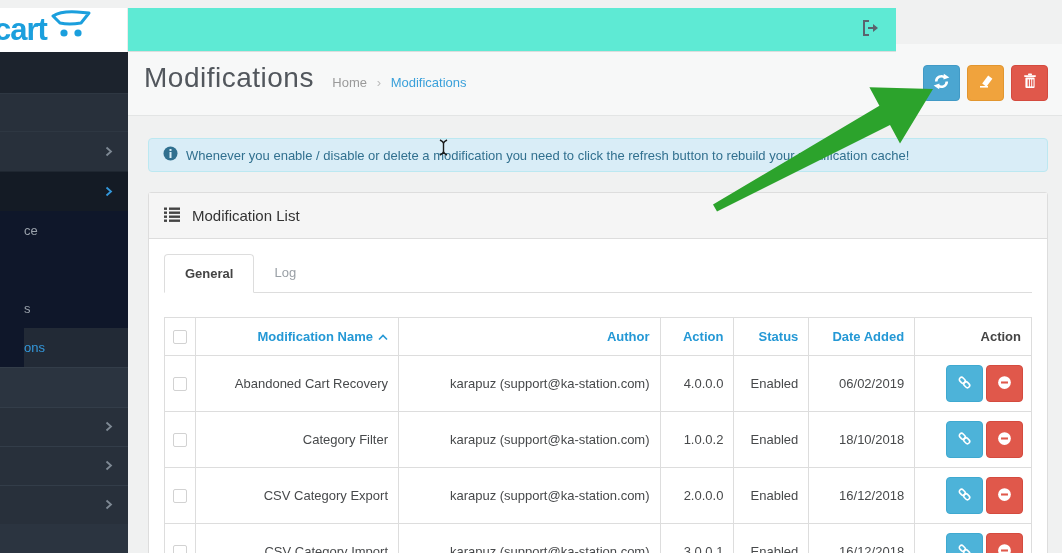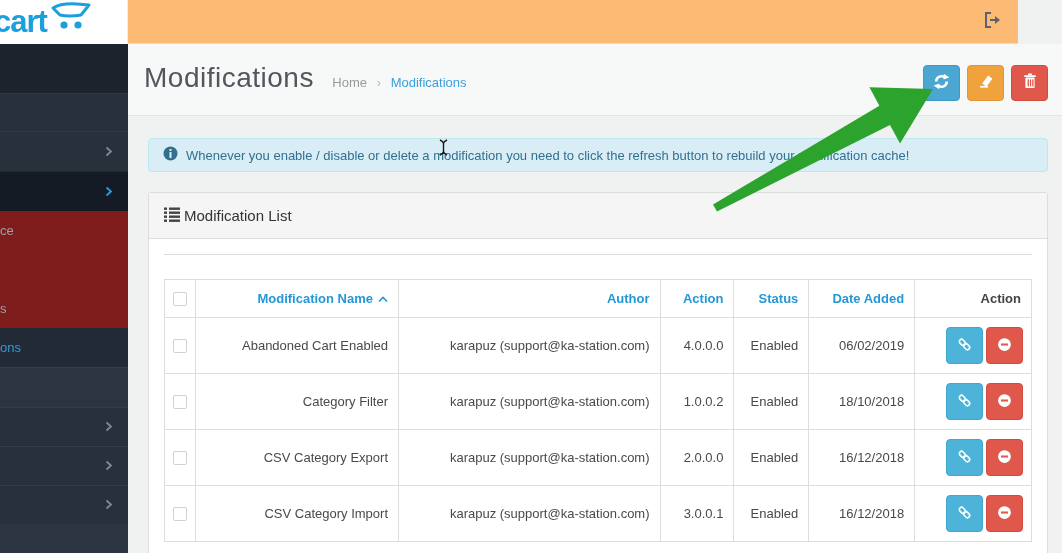--- a/index.html
+++ b/index.html
@@ -1,38 +1,38 @@
 <!DOCTYPE html>
 <html><head>
 <meta charset="utf-8">
 <style>
   * { margin:0; padding:0; box-sizing:border-box; }
   html,body { width:1062px; height:553px; overflow:hidden; }
   body { font-family:"Liberation Sans","DejaVu Sans",sans-serif; background:#fff; }
   .page { position:relative; width:1062px; height:553px; overflow:hidden; background:#f0f1f1; }
 
   
-  .topbar { position:absolute; left:0; top:0; width:1018px; height:44px; background:#fdba74; border-bottom:1px solid #dcdddd; z-index:6; }
+  .topbar { position:absolute; left:0; top:8px; width:896px; height:44px; background:#5eead4; border-bottom:1px solid #dcdddd; z-index:6; }
   .logo-area { position:absolute; left:0; top:0; width:128px; height:44px; background:#fff; border-right:1px solid #ececec; overflow:hidden; display:flex; align-items:center; }
   .logo-text { color:#1b9fdd; font-size:31px; font-weight:bold; letter-spacing:-1px; margin-left:-6px; line-height:44px; }
   .logo-cart-icon { margin-left:4px; margin-top:-6px; }
   .user-box { position:absolute; right:50px; top:0; height:44px; width:152px; border-left:1px solid #ededed; border-right:1px solid #ededed; display:flex; align-items:center; padding:0 14px; gap:10px; cursor:pointer; }
   .user-name { font-size:14px; color:#5a646e; white-space:nowrap; }
   .caret-down { font-size:11px; color:#5a646e; margin-left:2px; }
   .logout-box { position:absolute; right:0; top:0; width:50px; height:44px; display:flex; align-items:center; justify-content:center; cursor:pointer; }
   .avatar { width:36px; height:36px; border-radius:50%; overflow:hidden; flex:0 0 36px; }
 
   
   .sidebar { position:absolute; left:0; top:44px; width:128px; bottom:0; background:#2b3440; z-index:5; overflow:hidden; }
   .sb-top { height:49px; background:#1c232d; }
   .sb-item { height:38px; background:#28303b; position:relative; border-top:1px solid #2e3742; cursor:pointer; }
   .sb-item.tall { height:40px; }
   .sb-chev { position:absolute; right:15px; top:50%; transform:translateY(-50%); }
   .sb-active-main { height:40px; background:#141b25; position:relative; border-top:1px solid #1f2731; cursor:pointer; }
-  .sb-sub { background:#7f1d1d; }
+  .sb-sub { background:#0f172a;padding-left:24px; }
   .sb-subitem { height:39px; line-height:39px; font-size:13px; color:#99a1aa; overflow:hidden; white-space:nowrap; cursor:pointer; }
   .sb-subitem.active { background:#222a36; color:#3398dc; }
   .sb-plain { height:40px; background:#2b3440; border-top:1px solid #333d49; cursor:pointer; }
   .sb-bottom { height:39px; background:#28303b; position:relative; border-top:1px solid #333d49; cursor:pointer; }
 
   
   .content { position:absolute; left:128px; top:44px; right:0; bottom:0; background:#f0f1f1; overflow:hidden; }
   .page-header { height:72px; background:#f7f8f8; border-bottom:1px solid #e3e5e5; padding:18px 14px 0 16px; position:relative; }
   .page-title { display:inline; font-size:28px; font-weight:300; color:#52575d; letter-spacing:.5px; }
   .breadcrumb { display:inline; font-size:13px; margin-left:14px; }
@@ -41,21 +41,21 @@
   .crumb-current { color:#3aa0da; }
   .toolbar { position:absolute; right:14px; top:21px; display:flex; gap:7px; }
   .tb-btn { width:37px; height:36px; border-radius:4px; display:flex; align-items:center; justify-content:center; cursor:pointer; border:1px solid transparent; }
   .tb-refresh { background:#4ba6d1; border-color:#419ac6; }
   .tb-clear   { background:#f0a33d; border-color:#e2962f; }
   .tb-delete  { background:#e0584b; border-color:#d44b3f; }
 
   .alert-info { margin:22px 14px 0 20px; background:#d9edf7; border:1px solid #bce8f1; border-radius:4px; color:#31708f; font-size:13px; padding:7px 14px; display:flex; align-items:center; gap:8px; height:34px; }
 
   .panel { margin:20px 14px 0 20px; background:#fff; border:1px solid #dddddd; border-radius:3px; min-height:370px; }
-  .panel-heading { background:#f5f5f5; border-bottom:1px solid #ddd; padding:0 15px; height:46px; display:flex; align-items:center; gap:4px; font-size:15px; color:#333; }
+  .panel-heading { background:#f5f5f5; border-bottom:1px solid #ddd; padding:0 15px; height:46px; display:flex; align-items:center; gap:12px; font-size:15px; color:#333; }
   .panel-body { padding:15px; }
 
   .nav-tabs { display:flex; border-bottom:1px solid #ddd; }
   .tab { padding:11px 20px; font-size:13px; cursor:pointer; margin-bottom:-1px; }
   .tab.active { background:#fff; border:1px solid #ddd; border-bottom:1px solid #fff; border-radius:4px 4px 0 0; color:#444; font-weight:bold; }
   .tab.inactive { color:#9aa0a6; }
 
   table.mod-table { width:100%; border-collapse:collapse; margin-top:24px; font-size:13px; color:#47494b; }
   .mod-table th, .mod-table td { border:1px solid #ddd; padding:10px; text-align:right; vertical-align:middle; }
   .mod-table th { font-weight:bold; padding:11px 10px; }
@@ -213,20 +213,22 @@
             <rect x="0" y="8.5" width="3" height="2.4" fill="#444"></rect>
               <rect x="5" y="8.5" width="11" height="2.4" fill="#444"></rect>
             <rect x="0" y="12.5" width="3" height="2.4" fill="#444"></rect>
               <rect x="5" y="12.5" width="11" height="2.4" fill="#444"></rect>
           </svg>
         </span>
         <span>Modification List</span>
       </div>
       <div class="panel-body">
         <div class="nav-tabs">
+          <span class="tab active">General</span>
+          <span class="tab inactive">Log</span>
         </div>
 
         <table class="mod-table">
           <thead>
             <tr>
               <th class="col-check"><span class="cb"></span></th>
               <th class="col-name sortable">
                 <span>Modification Name</span><span class="sort-caret"><svg width="10" height="7" viewBox="0 0 10 7">
                       <path d="M1 5.5 L5 1.5 L9 5.5" fill="none" stroke="#2498d5" stroke-width="1.6"></path>
                     </svg></span>
@@ -234,21 +236,21 @@
               <th class="col-author sortable"><span>Author</span></th>
               <th class="col-version sortable"><span>Action</span></th>
               <th class="col-status sortable"><span>Status</span></th>
               <th class="col-date sortable"><span>Date Added</span></th>
               <th class="col-action action-col"><span>Action</span></th>
             </tr>
           </thead>
           <tbody>
               <tr>
                 <td class="col-check"><span class="cb"></span></td>
-                <td>Abandoned Cart Enabled</td>
+                <td>Abandoned Cart Recovery</td>
                 <td>karapuz (support@ka-station.com)</td>
                 <td>4.0.0.0</td>
                 <td>Enabled</td>
                 <td>06/02/2019</td>
                 <td class="cell-action"><span class="tbtn tbtn-blue">
                     <span><svg width="15" height="15" viewBox="0 0 16 16">
                         <g transform="rotate(45 8 8)" fill="none" stroke="#fff" stroke-width="1.7">
                           <rect x="1.2" y="5.6" width="7" height="4.8" rx="2.4"></rect>
                           <rect x="7.8" y="5.6" width="7" height="4.8" rx="2.4"></rect>
                         </g>

